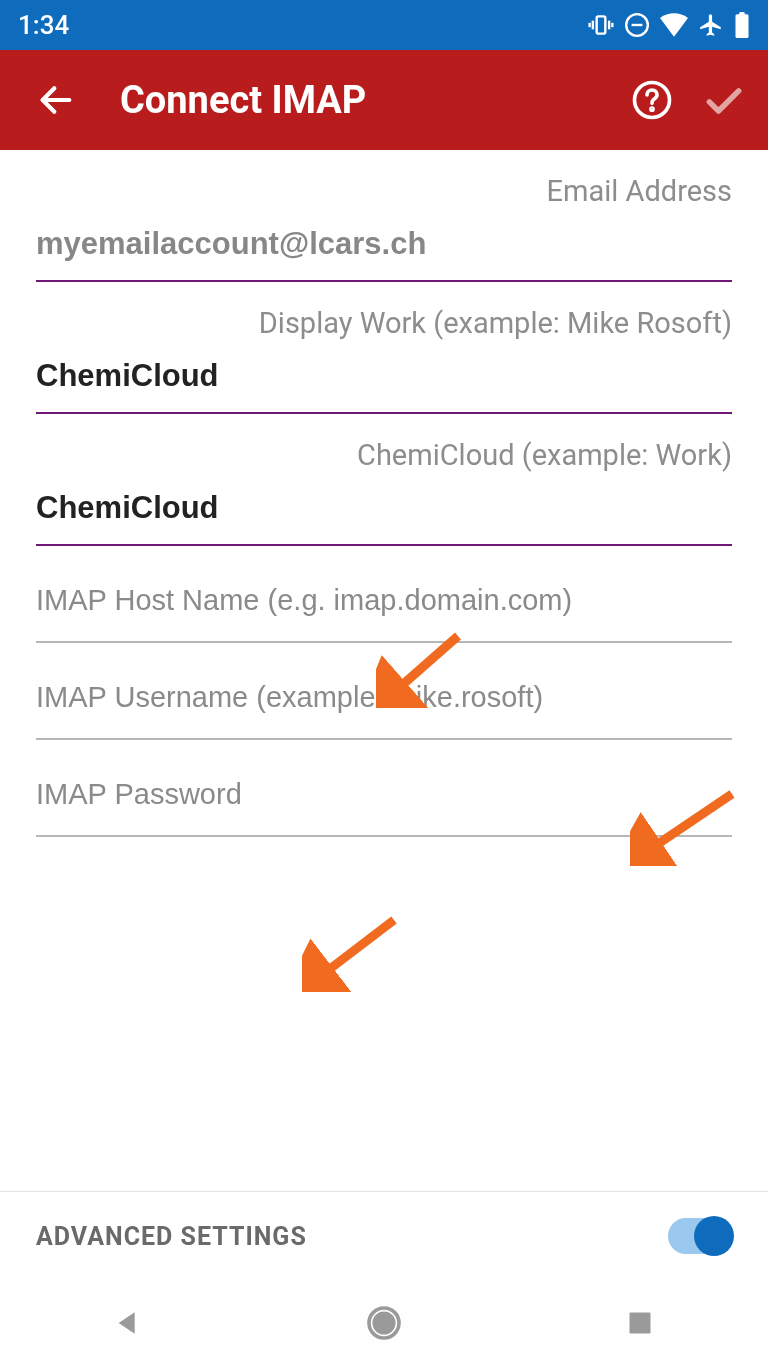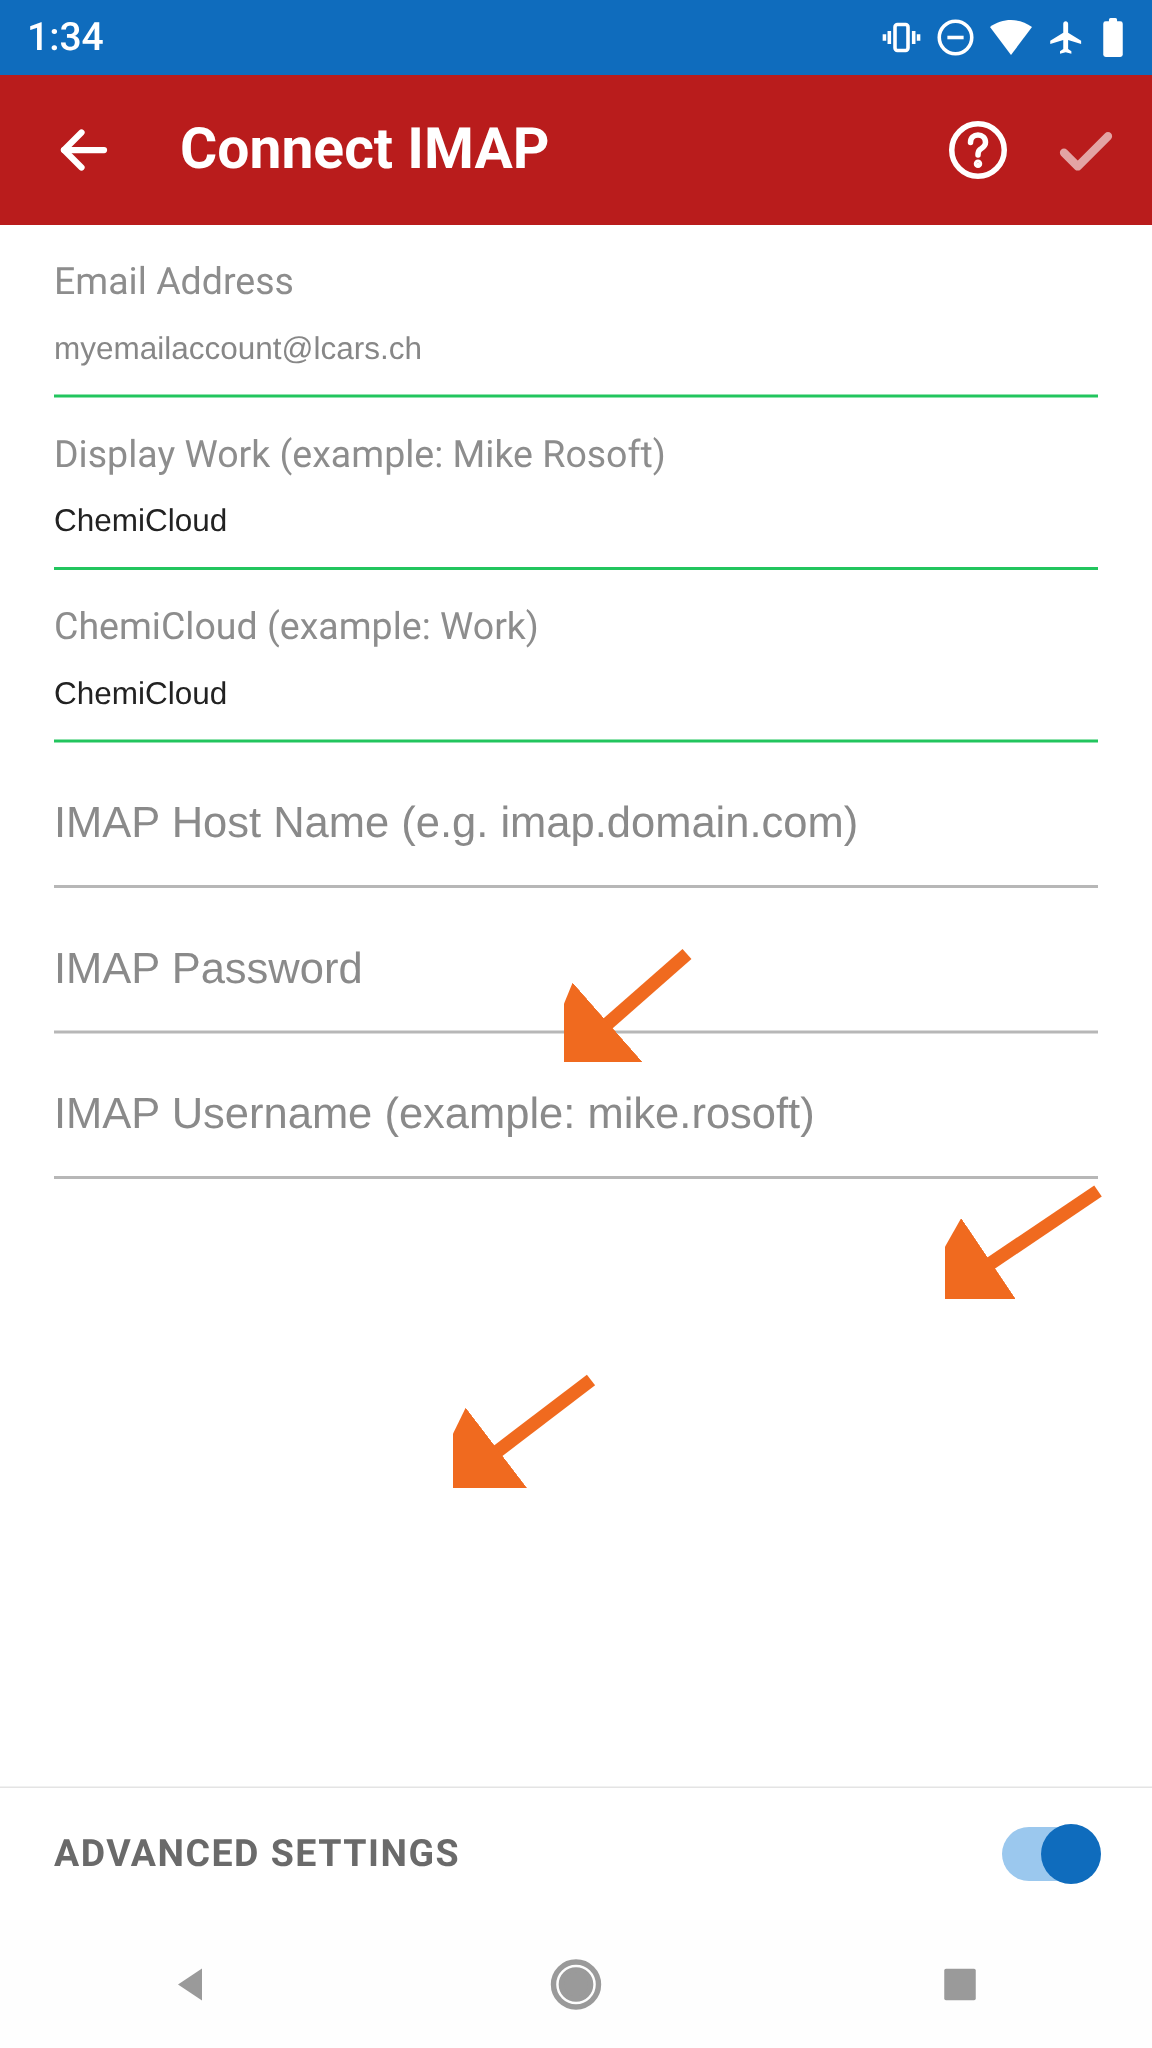--- a/index.html
+++ b/index.html
@@ -34,30 +34,31 @@
       color: #fff;
       padding: 0 12px 0 32px;
     }
     .back-btn { width: 48px; height: 48px; display: flex; align-items: center; justify-content: center; }
     .app-title { font-size: 38px; font-weight: 700; margin-left: 40px; flex: 1; }
     .help-btn { width: 48px; height: 48px; display: flex; align-items: center; justify-content: center; margin-right: 24px; }
     .confirm-btn { width: 48px; height: 48px; display: flex; align-items: center; justify-content: center; margin-right: 8px; opacity: 0.6; }
     
     .content { padding: 0 36px; }
     .field-block { padding-top: 24px; }
-    .field-label { color: #8d8d8d; font-size: 25px; margin-bottom: 18px; }
+    .field-label { color: #8d8d8d; font-size: 29px; margin-bottom: 18px; text-align: right; }
     .field-input {
       width: 100%;
       border: none;
-      border-bottom: 2px solid #22c55e;
-      font-size: 21px;
+      border-bottom: 2px solid #701a75;
+      font-size: 31px;
       color: #222;
       padding: 0 0 18px 0;
       background: transparent;
       outline: none;
+      font-weight: bold;
     }
     .field-input::placeholder { color: #878787; }
     .field-input.muted { color: #878787; }
     .section-header {
       color: #0f6cbd;
       font-size: 26px;
       font-weight: 700;
       margin-top: 60px;
       margin-bottom: 8px;
     }
@@ -195,25 +196,25 @@
     <div class="field-label">ChemiCloud (example: Work)</div>
     <input class="field-input" value="ChemiCloud" style="">
   </div>
 
 
   <div class="field-block-placeholder">
     <input class="placeholder-input" placeholder="IMAP Host Name (e.g. imap.domain.com)" style="">
   </div>
 
   <div class="field-block-placeholder">
+    <input class="placeholder-input" placeholder="IMAP Username (example: mike.rosoft)" style="">
+  </div>
+
+  <div class="field-block-placeholder">
     <input type="password" class="placeholder-input" placeholder="IMAP Password" style="">
-  </div>
-
-  <div class="field-block-placeholder">
-    <input class="placeholder-input" placeholder="IMAP Username (example: mike.rosoft)" style="">
   </div>
 
 
 </div>
 
 <div class="adv-settings">
   <span class="adv-label">ADVANCED SETTINGS</span>
   <div class="toggle"></div>
 </div>
 

